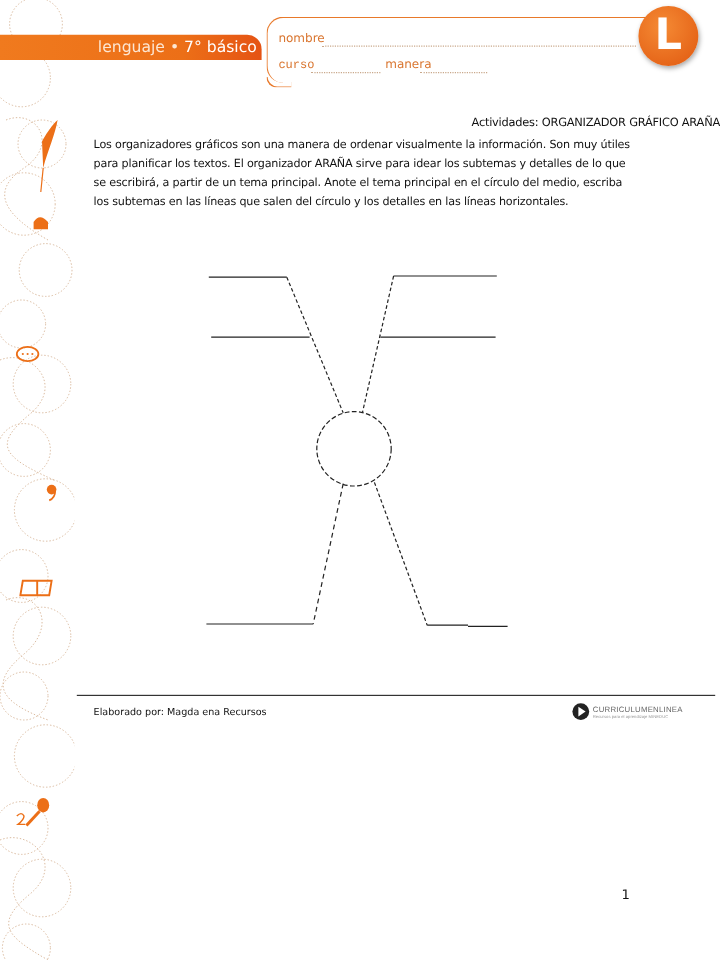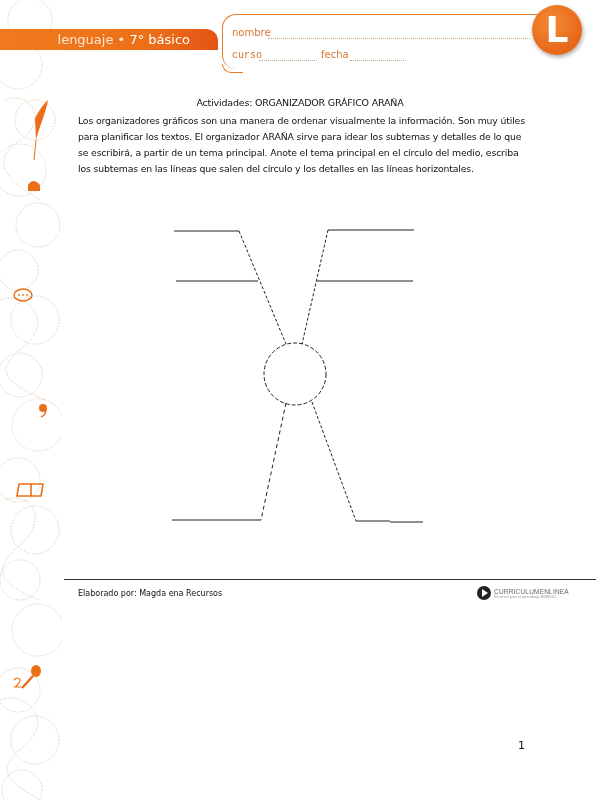--- a/index.html
+++ b/index.html
@@ -14,21 +14,21 @@
     }
     .banner {
       position: absolute; left: 0; top: 29px; width: 218px; height: 21px;
       background: linear-gradient(90deg, #f07a1e 0%, #ec6f17 70%, #e55314 100%);
       border-radius: 0 12px 0 0;
       color: #fde6d2;
       font-family: "DejaVu Sans", sans-serif;
       font-size: 13px;
       line-height: 21px;
       text-align: right;
-      padding-right: 28px;
+      padding-right: 4px;
       box-sizing: border-box;
     }
     .banner .grade { color: #fff; }
     .header-box {
       position: absolute; left: 222px; top: 14px; width: 330px; height: 54px;
       border: 1px solid #e8792a; border-right: none; border-bottom: none;
       border-radius: 14px 0 0 14px;
     }
     .header-box .bottom-left {
       position: absolute; left: -1px; bottom: -4px; width: 20px; height: 8px;
@@ -44,21 +44,21 @@
     }
     .logo-L {
       position: absolute; left: 532px; top: 5px; width: 50px; height: 50px;
       border-radius: 50%;
       background: radial-gradient(circle at 40% 35%, #f58a34, #e0580f);
       box-shadow: 1px 2px 4px rgba(0,0,0,0.35);
       color: #fff; font-size: 36px; font-weight: bold; text-align: center; line-height: 50px;
       font-family: "DejaVu Sans", sans-serif;
     }
     .title {
-      position: absolute; left: 0; width: 600px; top: 97px; text-align: center;
+      position: absolute; left: 0; width: 600px; top: 97px; text-align: right;
       font-family: "DejaVu Sans", sans-serif; font-size: 9.5px; letter-spacing: -0.2px;
     }
     .intro {
       position: absolute; left: 78px; top: 113px; width: 450px;
       font-family: "DejaVu Sans", sans-serif; font-size: 9.3px; line-height: 16px;
       letter-spacing: -0.15px;
     }
     .diagram { position: absolute; left: 0; top: 0; }
     .footer-rule {
       position: absolute; left: 64px; top: 579px; width: 532px; height: 0;
@@ -145,21 +145,21 @@
   <span class="grade">7° básico</span>
 </div>
 
 <div class="header-box">
   <div class="bottom-left"></div>
 </div>
 <span class="field-label" style="left:232px; top:27px;text-align:right;">nombre</span>
 <div class="field-line" style="left:268px; top:38px; width:262px;"></div>
 <span class="field-label" style="left:232px; top:50px;font-family:Liberation Mono, monospace;">curso</span>
 <div class="field-line" style="left:259px; top:60px; width:58px;"></div>
-<span class="field-label" style="left:321px; top:49px;">fecha</span>
+<span class="field-label" style="left:321px; top:49px;">manera</span>
 <div class="field-line" style="left:350px; top:60px; width:56px;"></div>
 
 <div class="logo-L">L</div>
 
 <div class="title">Actividades: ORGANIZADOR GRÁFICO ARAÑA</div>
 <div class="intro">Los organizadores gráficos son una manera de ordenar visualmente la información. Son muy útiles para planificar los textos. El organizador ARAÑA sirve para idear los subtemas y detalles de lo que se escribirá, a partir de un tema principal. Anote el tema principal en el círculo del medio, escriba los subtemas en las líneas que salen del círculo y los detalles en las líneas horizontales.</div>
 
 <svg class="diagram" width="600" height="800" viewBox="0 0 600 800">
   <g stroke="#222" stroke-width="1" fill="none">
 

